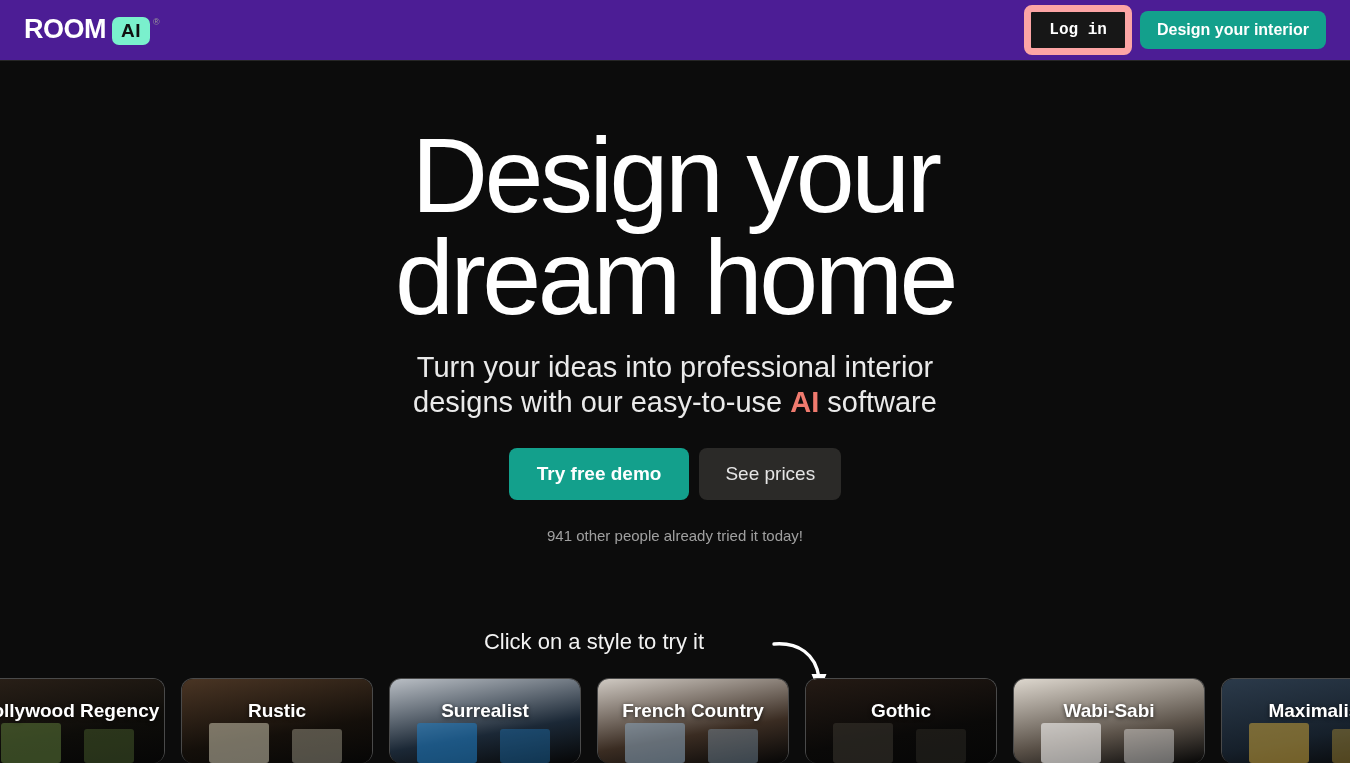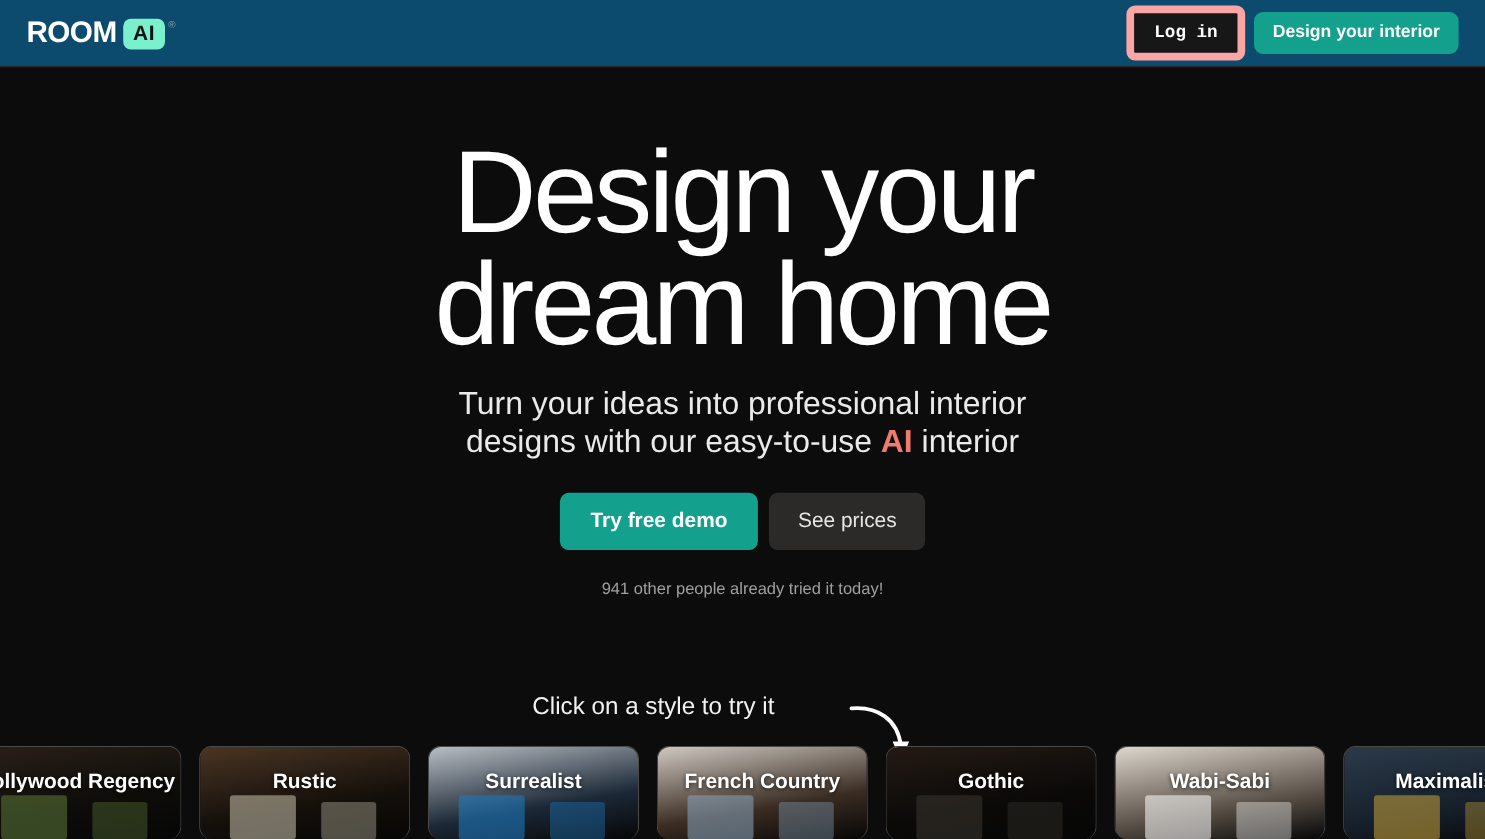--- a/index.html
+++ b/index.html
@@ -5,21 +5,21 @@
   * { margin:0; padding:0; box-sizing:border-box; }
   html, body {
     width:1350px; height:763px;
     background:#0c0c0c;
     font-family:"Liberation Sans", sans-serif;
     overflow:hidden;
   }
   
   .header {
     position:absolute; top:0; left:0; width:1350px; height:61px;
-    background:#0c4a6e;
+    background:#4c1d95;
     border-bottom:1px solid #262626;
     display:flex; align-items:center; justify-content:space-between;
     padding:10px 24px;
   }
   .logo { display:flex; align-items:flex-start; gap:6px; }
   .logo-word {
     color:#ffffff; font-size:27px; font-weight:bold;
     letter-spacing:-0.5px; line-height:1;
   }
   .logo-badge {
@@ -106,21 +106,21 @@
   </div>
 </div>
 
 <div class="hero">
   <h1 class="hero-title">
     <span class="line">Design your</span>
     <span class="line">dream home</span>
   </h1>
   <p class="hero-sub">
     <span>Turn your ideas into professional interior</span><br>
-    <span>designs with our easy-to-use </span><span class="ai-accent">AI</span><span> interior</span>
+    <span>designs with our easy-to-use </span><span class="ai-accent">AI</span><span> software</span>
   </p>
   <div class="cta-row">
     <button class="btn-demo">Try free demo</button>
     <button class="btn-prices">See prices</button>
   </div>
   <div class="social-proof">941 other people already tried it today!</div>
 </div>
 
 <div class="strip-hint">
   <span class="hint-text">Click on a style to try it</span>

